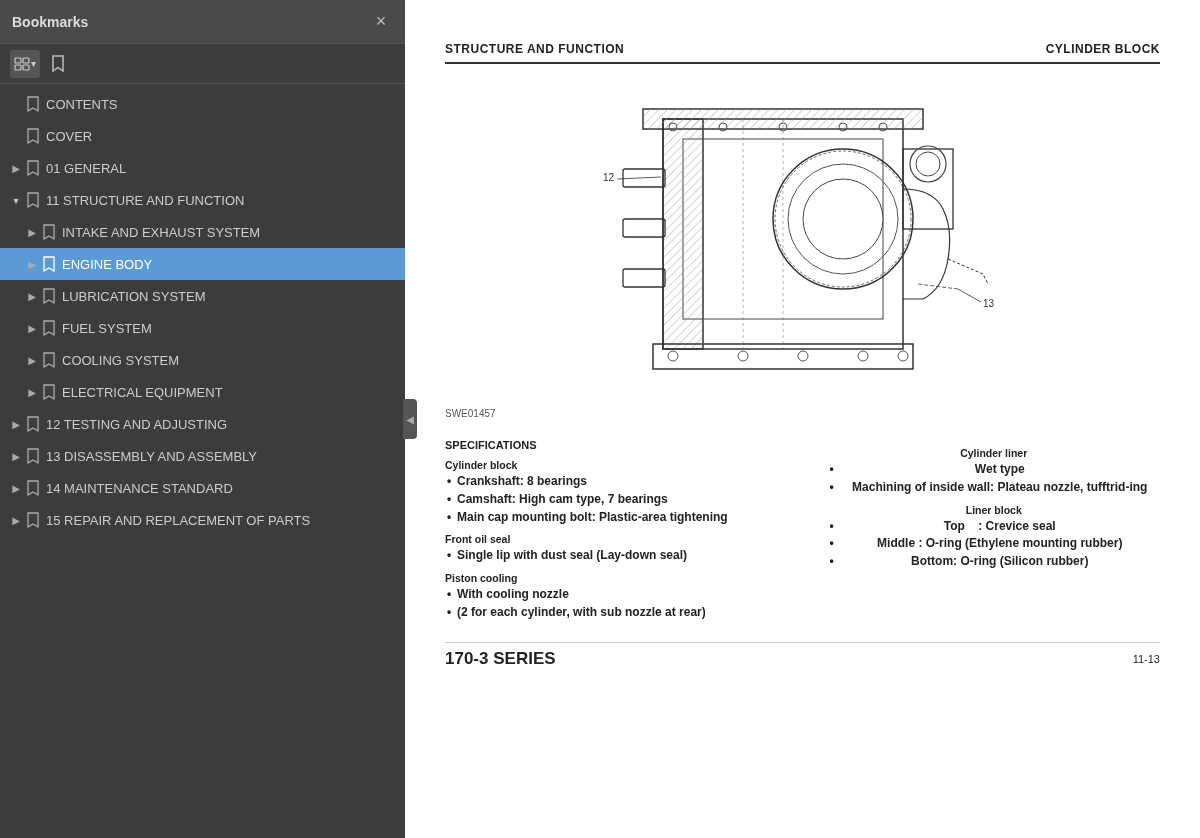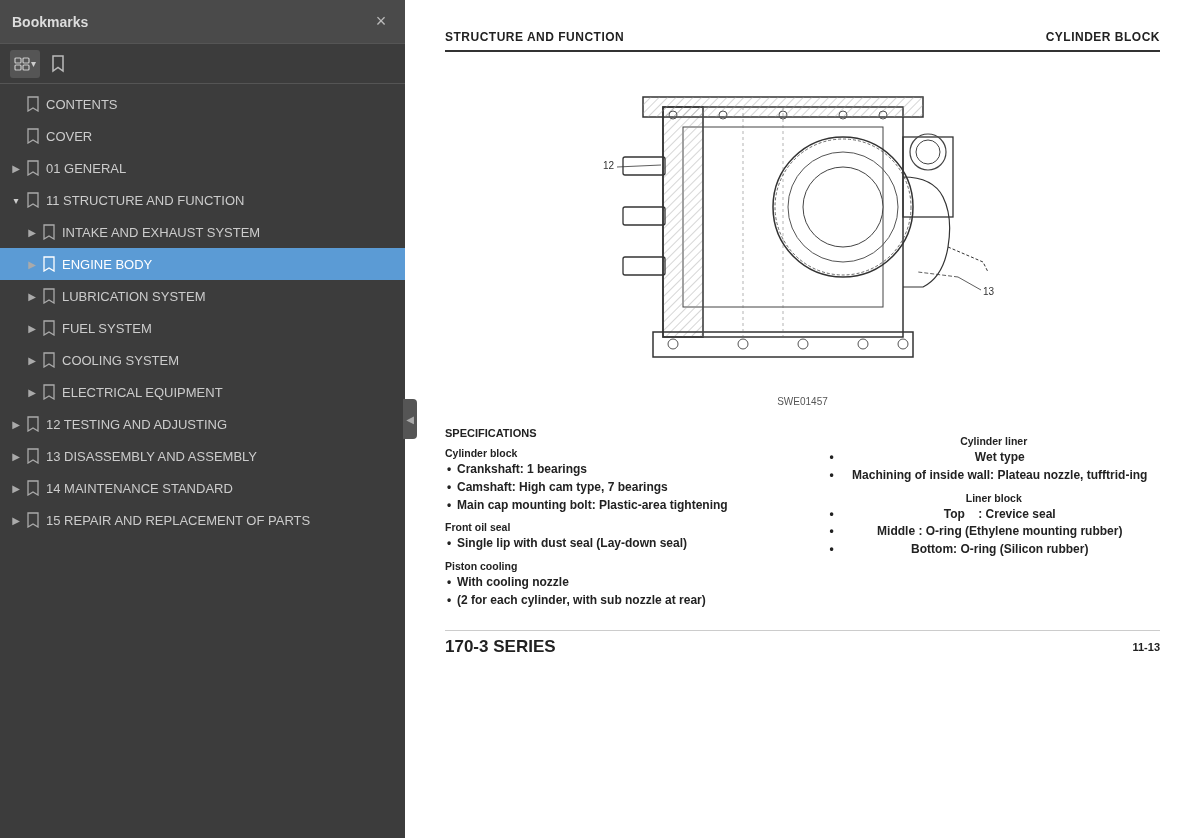--- a/index.html
+++ b/index.html
@@ -159,21 +159,21 @@
       background: #888;
       display: flex;
       align-items: stretch;
       overflow: hidden;
     }
 
     #doc-page {
       flex: 1;
       background: white;
       margin: 0;
-      padding: 30px 40px 20px 40px;
+      padding: 42px 40px 20px 40px;
       overflow-y: auto;
       position: relative;
     }
 
     #doc-header {
       display: flex;
       justify-content: space-between;
       align-items: flex-start;
       border-bottom: 2px solid #333;
       padding-bottom: 6px;
@@ -195,21 +195,21 @@
     }
 
     #diagram-area {
       display: flex;
       justify-content: center;
       margin: 10px 0 4px 0;
       position: relative;
     }
 
     #diagram-caption {
-      text-align: center;
+      text-align: left;
       font-size: 10px;
       color: #555;
       margin-bottom: 20px;
     }
 
     #specs-section {
       display: flex;
       gap: 50px;
       margin-top: 10px;
     }
@@ -269,21 +269,21 @@
     }
 
     #doc-footer-series {
       font-size: 17px;
       font-weight: bold;
       color: #222;
     }
 
     #doc-footer-page {
       font-size: 11px;
-      font-weight: bold;
+      font-weight: normal;
       color: #222;
     }
 
     
     #engine-diagram {
       width: 520px;
       height: 320px;
     }
 
     
@@ -538,21 +538,21 @@
     </div>
 
     <div id="diagram-caption">SWE01457</div>
 
     <div id="specs-section">
       <div id="specs-left">
         <div class="specs-title">SPECIFICATIONS</div>
 
         <div class="specs-subtitle">Cylinder block</div>
         <ul class="specs-list">
-          <li>Crankshaft: 1 bearings</li>
+          <li>Crankshaft: 8 bearings</li>
           <li>Camshaft: High cam type, 7 bearings</li>
           <li>Main cap mounting bolt: Plastic-area tightening</li>
         </ul>
 
         <div class="specs-subtitle">Front oil seal</div>
         <ul class="specs-list">
           <li>Single lip with dust seal (Lay-down seal)</li>
         </ul>
 
         <div class="specs-subtitle">Piston cooling</div>

